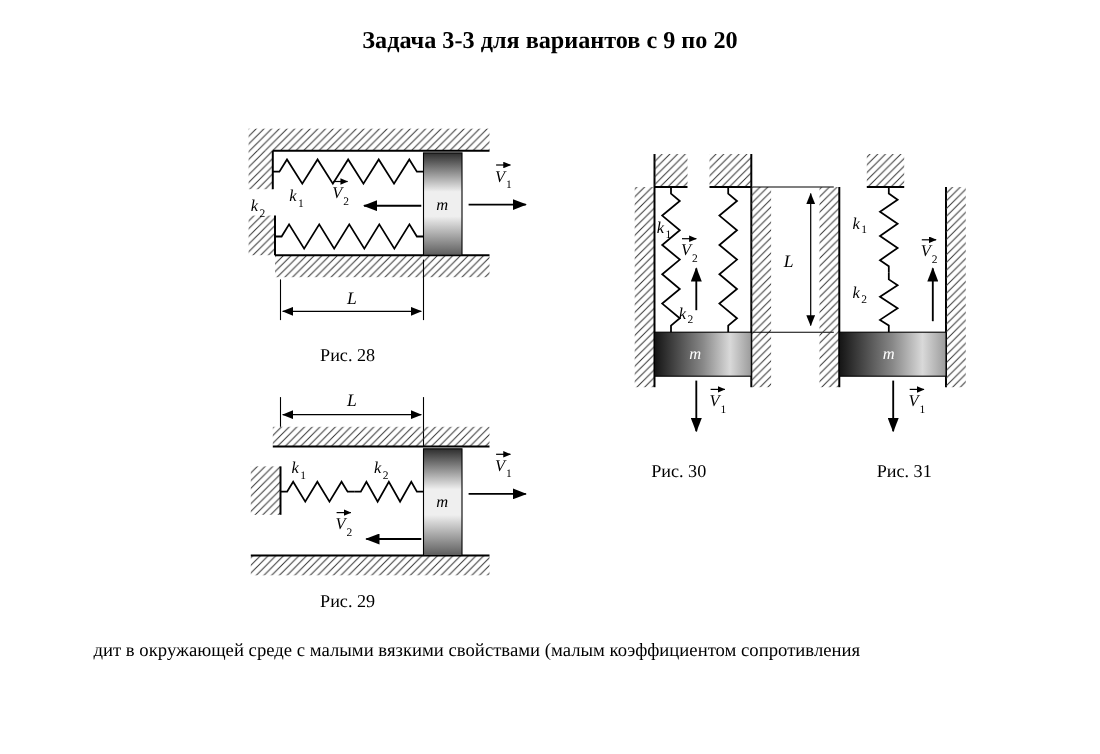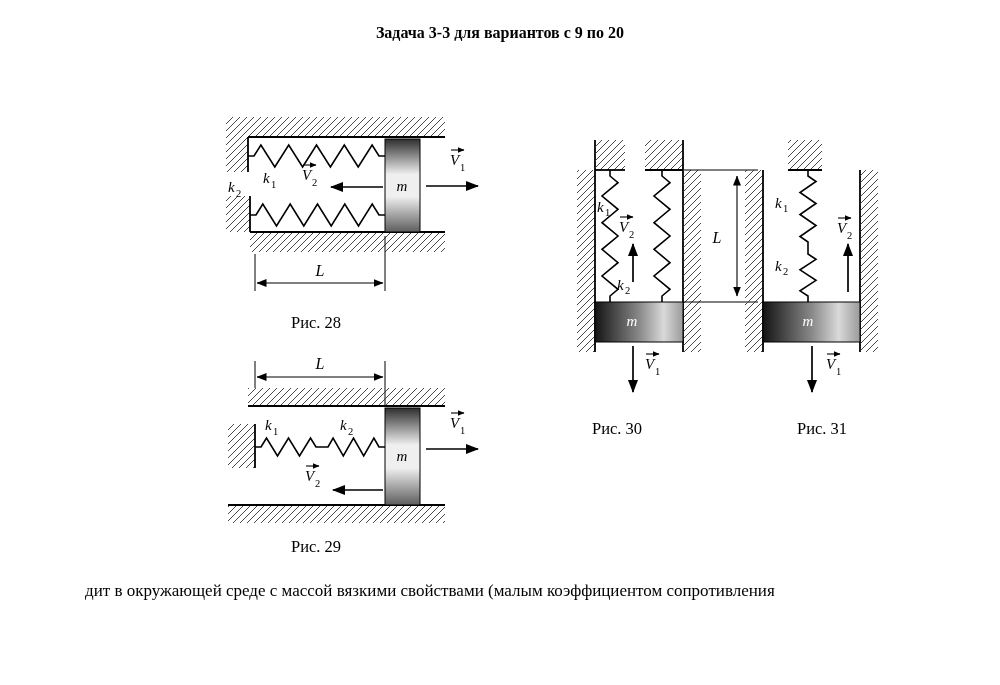--- a/index.html
+++ b/index.html
@@ -5,21 +5,21 @@
   * { margin:0; padding:0; box-sizing:border-box; }
   html,body { background:#fff; }
   body {
     width:1000px; height:685px;
     font-family:"Liberation Serif", serif;
     color:#000; position:relative; overflow:hidden;
   }
   .page { position:relative; width:1000px; height:685px; background:#fff; }
   .title {
     position:absolute; top:24px; left:0; width:100%;
-    text-align:center; font-weight:bold; font-size:16px;
+    text-align:center; font-weight:bold; font-size:22px;
   }
   svg.diagram { position:absolute; top:0; left:0; }
 
   
   .hatch   { fill:url(#hatch); stroke:none; }
   .edge    { stroke:#000; stroke-width:1.8; }
   .thin    { stroke:#000; stroke-width:1; }
   .dim     { stroke:#000; stroke-width:1.1; }
   .vec     { stroke:#000; stroke-width:1.7; }
   .vbar    { stroke:#000; stroke-width:1.1; }
@@ -220,17 +220,17 @@
       <line class="vbar" x1="827" y1="354" x2="840" y2="354" marker-end="url(#ahv)"></line>
       <text class="sym" x="826" y="369">V</text>
       <text class="sub" x="836" y="375">1</text>
 
       <text class="cap" x="822" y="434" text-anchor="middle">Рис. 31</text>
     </g>
   </svg>
 
   <div class="para">
     <div class="pline">
-      <span>дит в окружающей среде с массой вязкими свойствами (малым коэффициентом сопротивления</span>
+      <span>дит в окружающей среде с малыми вязкими свойствами (малым коэффициентом сопротивления</span>
     </div>
   </div>
 
 </div>
 
 </body></html>

